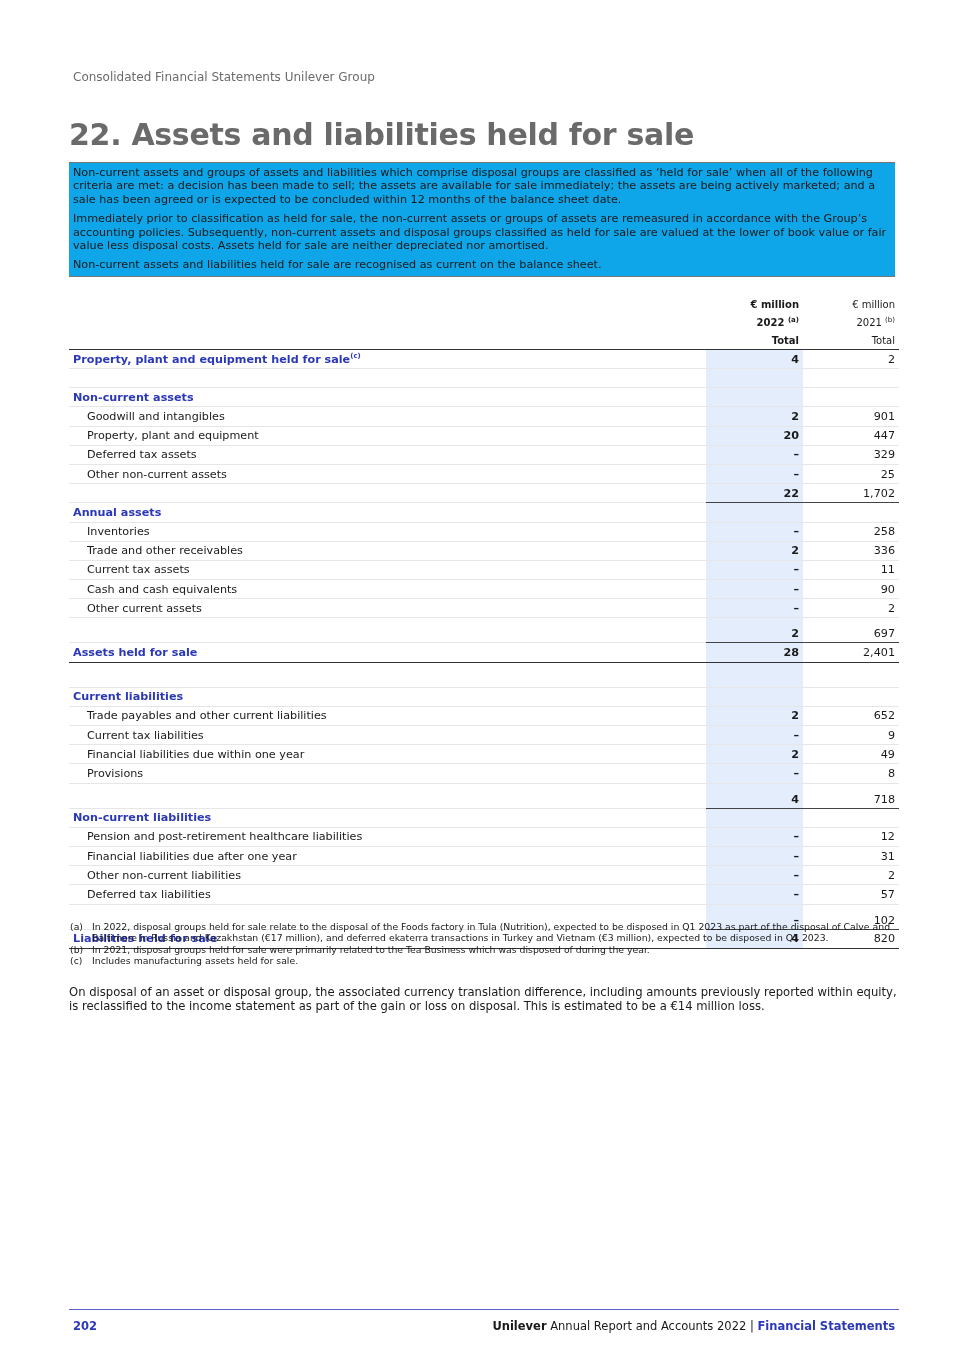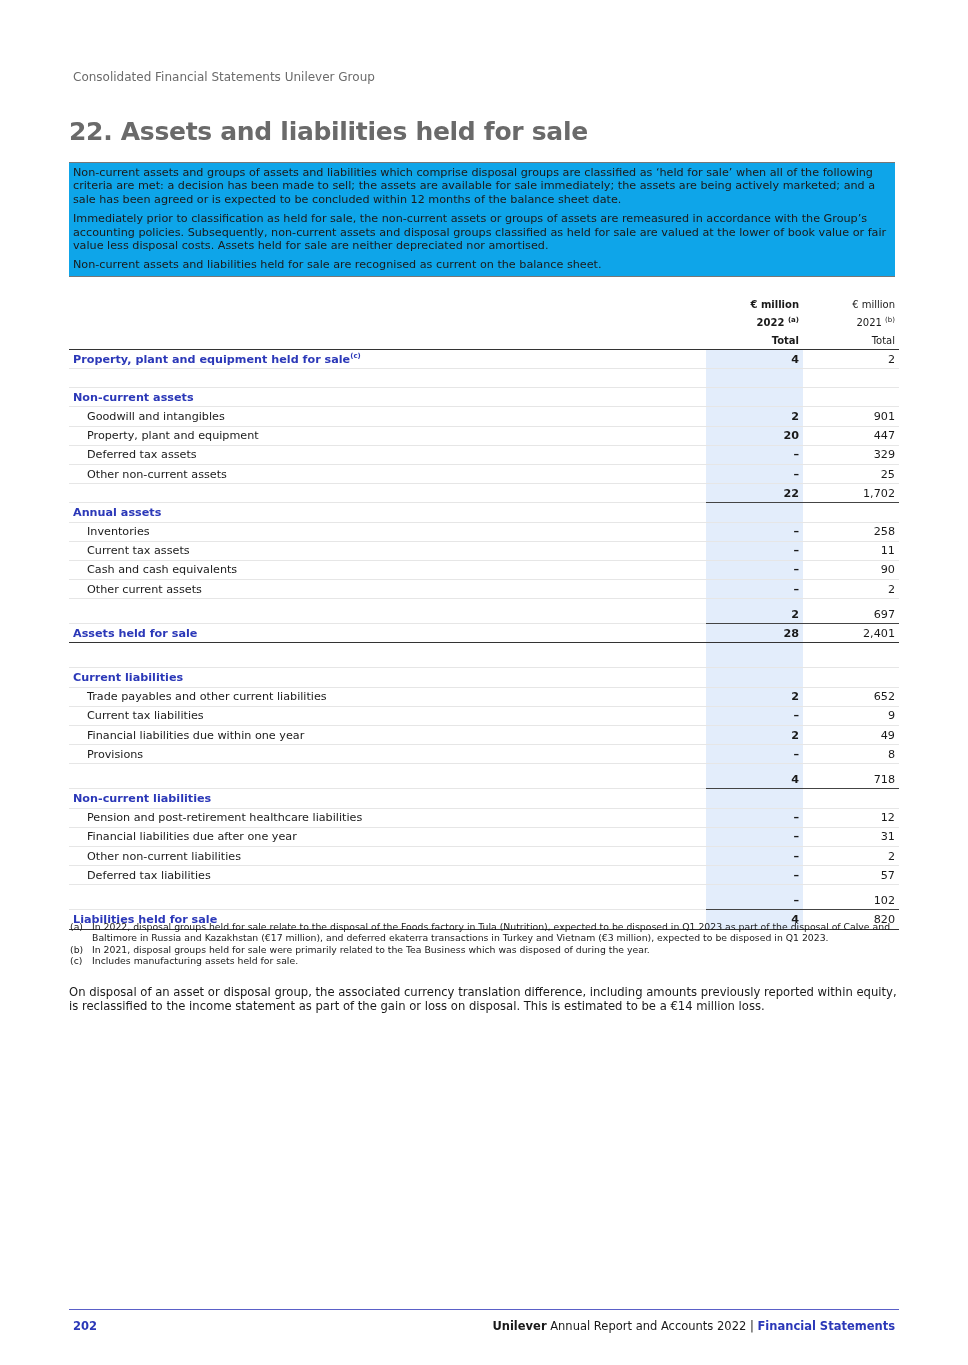--- a/index.html
+++ b/index.html
@@ -1,18 +1,18 @@
 <!DOCTYPE html>
 <html><head>
 <meta charset="utf-8">
 <style>
   html, body { margin: 0; padding: 0; background: #ffffff; }
   body { width: 968px; height: 1365px; position: relative; font-family: "DejaVu Sans", sans-serif; color: #1a1a1a; }
   .running-head { position: absolute; left: 73px; top: 70px; font-size: 12px; color: #6b6b6b; }
-  .page-title { position: absolute; left: 69px; top: 117px; margin: 0; font-size: 25px; font-weight: bold; color: #6a6a6a; letter-spacing: -0.3px; }
+  .page-title { position: absolute; left: 69px; top: 117px; margin: 0; font-size: 30px; font-weight: bold; color: #6a6a6a; letter-spacing: -0.3px; }
   .policy-box { position: absolute; left: 69px; top: 162px; width: 826px; background: #0ea5e9; border-top: 1.5px solid #777; border-bottom: 1.5px solid #777; padding: 3px 4px 3px 4px; box-sizing: border-box; }
   .policy-box p { margin: 0 0 6px 0; font-size: 11.2px; line-height: 13.4px; color: #1a1a1a; }
   .policy-box p:last-child { margin-bottom: 1px; }
 
   .fin-table { position: absolute; left: 69px; top: 295px; width: 830px; border-collapse: collapse; font-size: 11.2px; }
   .fin-table td { padding: 0 4px; height: 18.2px; border-bottom: 1px solid #e6e6e6; white-space: nowrap; }
   .fin-table td.num { text-align: right; width: 89px; }
   .fin-table td.c22 { background: #e3edfb; font-weight: bold; width: 89px; }
   .fin-table td.c21 { width: 88px; }
   .fin-table tr.head td { border-bottom: none; font-size: 10px; height: 18px; }
@@ -114,20 +114,25 @@
       <td class="label">Annual assets</td>
       <td class="num c22"></td>
         <td class="num c21"></td>
     </tr>
     <tr class="item">
         <td class="label">Inventories</td>
         <td class="num c22">–</td>
         <td class="num c21">258</td>
       </tr>
     <tr class="item">
+        <td class="label">Trade and other receivables</td>
+        <td class="num c22">2</td>
+        <td class="num c21">336</td>
+      </tr>
+    <tr class="item">
         <td class="label">Current tax assets</td>
         <td class="num c22">–</td>
         <td class="num c21">11</td>
       </tr>
     <tr class="item">
         <td class="label">Cash and cash equivalents</td>
         <td class="num c22">–</td>
         <td class="num c21">90</td>
       </tr>
     <tr class="item">

